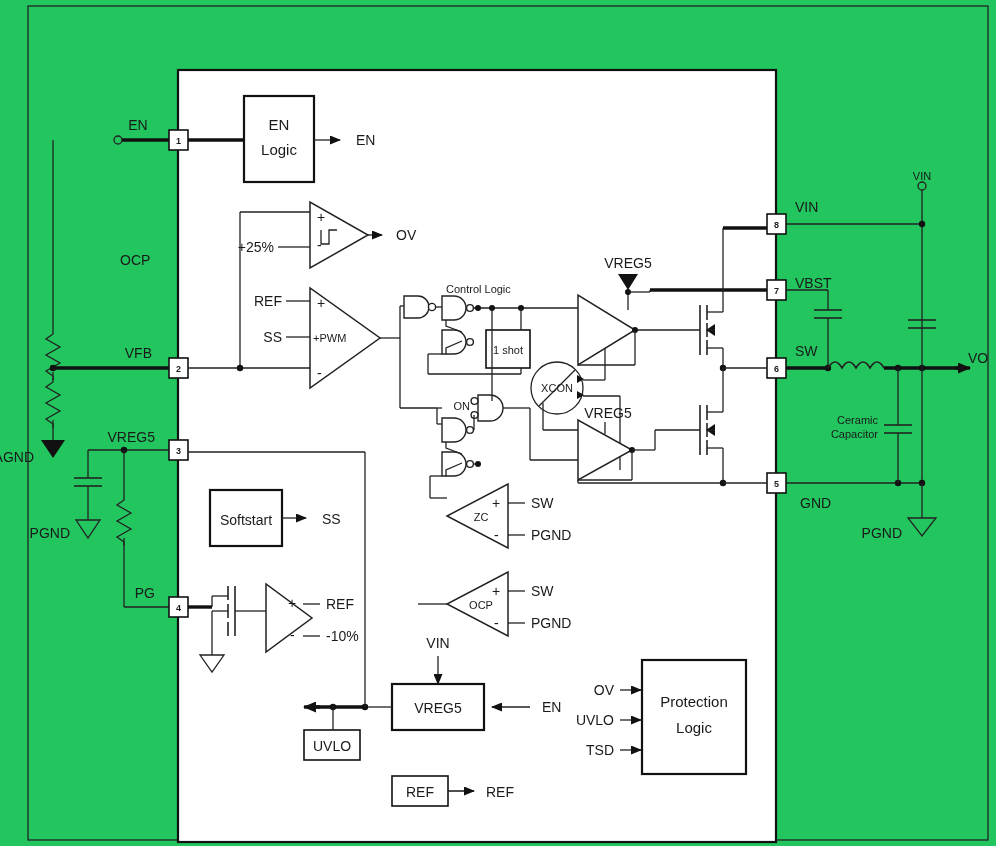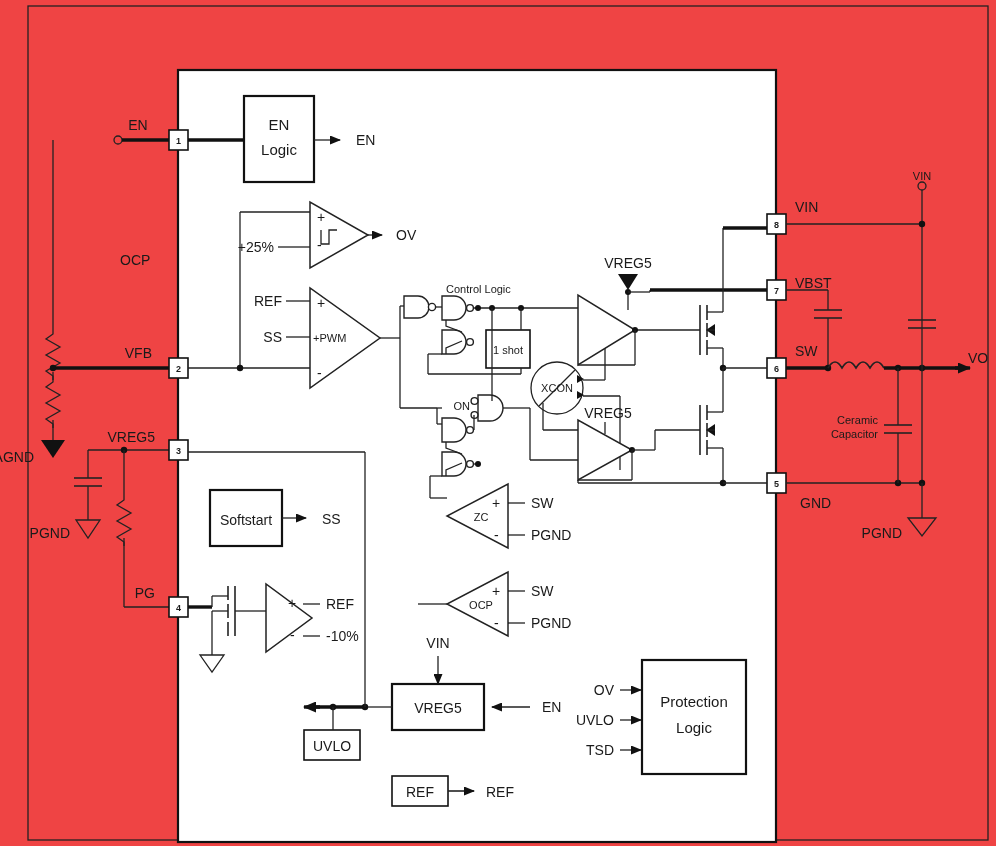--- a/index.html
+++ b/index.html
@@ -1,17 +1,17 @@
 <!DOCTYPE html>
 <html><head>
 <meta charset="utf-8">
 <style>
   html,body{margin:0;padding:0;background:#fff;}
   body{font-family:"Liberation Sans","DejaVu Sans",sans-serif;}
-  #canvas{position:relative;width:996px;height:846px;background:#ef4444;overflow:hidden;}
+  #canvas{position:relative;width:996px;height:846px;background:#22c55e;overflow:hidden;}
   svg{position:absolute;left:0;top:0;}
   text{font-family:"Liberation Sans","DejaVu Sans",sans-serif;fill:#1a1a1a;}
   .lbl{font-size:14px;}
   .lbl-sm{font-size:11px;}
   .lbl-blk{font-size:15px;}
   .pinnum{font-size:9px;font-weight:bold;}
   .thin{stroke:#222;stroke-width:1.3;fill:none;}
   .med{stroke:#222;stroke-width:1.6;fill:none;}
   .thick{stroke:#111;stroke-width:3.4;fill:none;}
   .box{stroke:#111;stroke-width:2.2;fill:#fff;}

